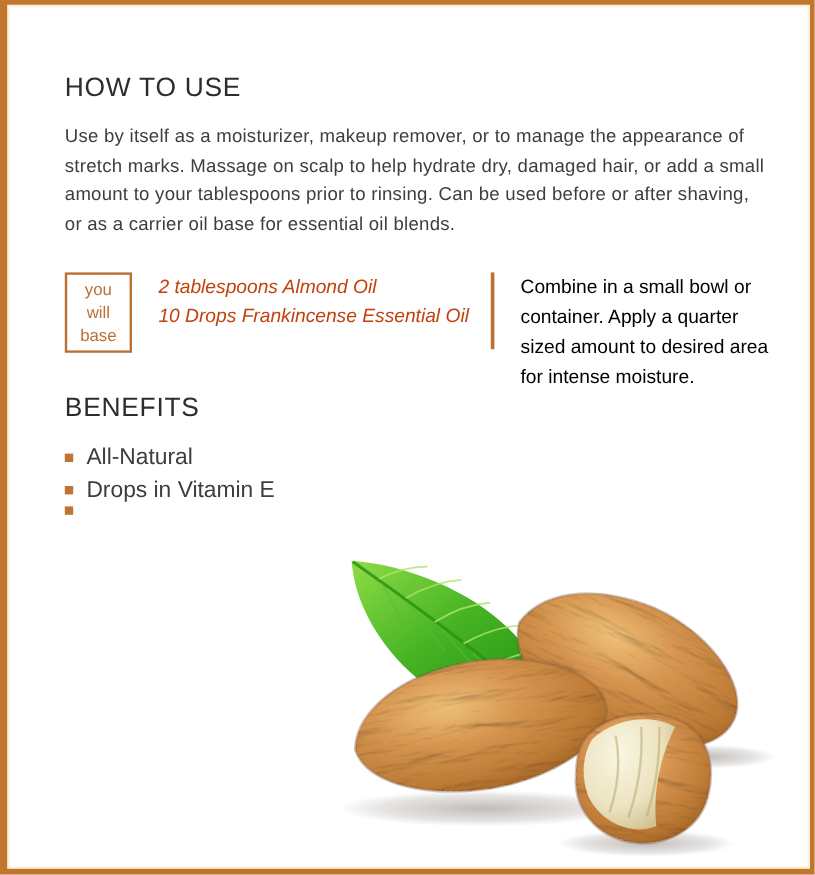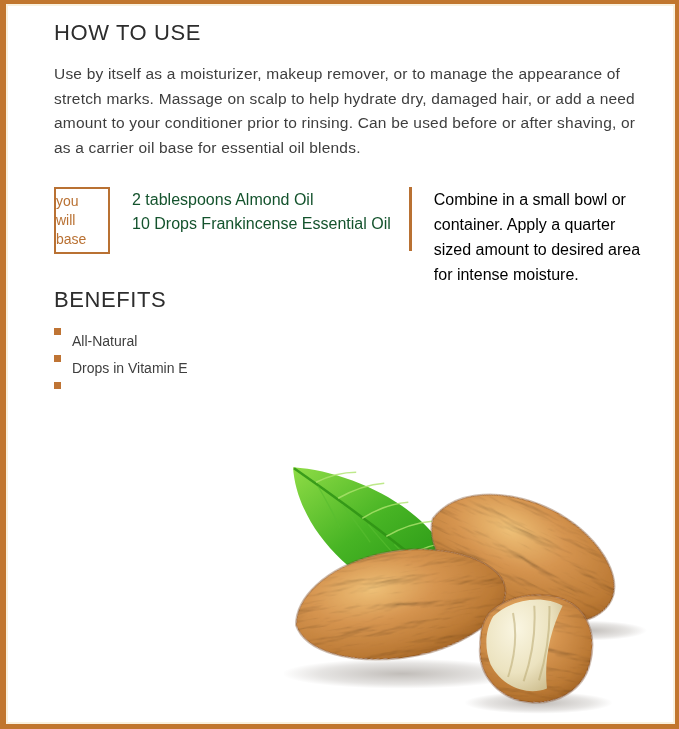--- a/index.html
+++ b/index.html
@@ -11,21 +11,21 @@
     position: relative;
     width: 679px; height: 729px;
     box-sizing: border-box;
     background: #ffffff;
     border-style: solid;
     border-color: #c1762e;
     border-width: 4px 4px 5px 6px;
     box-shadow: inset 0 0 0 2px #f9f1de;
     overflow: hidden;
   }
-  .content { padding: 16px 34px 0 48px; }
+  .content { padding: 56px 34px 0 48px; }
 
   h1.section-heading {
     margin: 0;
     font-size: 22px;
     font-weight: 400;
     letter-spacing: 0.6px;
     color: #2d2d2d;
   }
   .howto-body {
     margin: 16px 0 0 0;
@@ -43,55 +43,57 @@
     margin-top: 27px;
   }
   .ywn-box {
     box-sizing: border-box;
     width: 56px;
     min-height: 64px;
     border: 2px solid #b97133;
     color: #b97133;
     display: flex;
     flex-direction: column;
-    align-items: flex-start;
+    align-items: center;
     justify-content: center;
     font-size: 14px;
     line-height: 19px;
     padding: 3px 0;
     flex: 0 0 auto;
   }
   .ingredients {
     margin-left: 22px;
     font-size: 16px;
     line-height: 23.5px;
-    color: #14532d;
+    color: #c2410c;
     white-space: nowrap;
     padding-top: 1px;
+    font-style: italic;
   }
   .recipe-divider {
     width: 3px;
     height: 64px;
     background: #b97133;
     margin-left: 18px;
     flex: 0 0 auto;
   }
   .instructions {
     margin: 0 0 0 22px;
     width: 220px;
     font-size: 16px;
     line-height: 25px;
     color: #000000;
   }
 
   .benefits-heading { margin-top: 38px; }
   .benefits-list { margin-top: 15px; }
   .benefit-item {
     display: flex;
-    font-size: 14px;
+    align-items: center;
+    font-size: 19px;
     line-height: 27px;
     color: #3e3e3e;
   }
   .bullet-square {
     width: 7px; height: 7px;
     background: #bf7434;
     margin-right: 11px;
     flex: 0 0 auto;
   }
 
@@ -101,21 +103,21 @@
     width: 401px; height: 281px;
   }
 </style>
 </head>
 <body>
 
 <div class="page">
   <div class="content">
 
     <h1 class="section-heading">HOW TO USE</h1>
-    <p class="howto-body">Use by itself as a moisturizer, makeup remover, or to manage the appearance of stretch marks. Massage on scalp to help hydrate dry, damaged hair, or add a need amount to your conditioner prior to rinsing. Can be used before or after shaving, or as a carrier oil base for essential oil blends.</p>
+    <p class="howto-body">Use by itself as a moisturizer, makeup remover, or to manage the appearance of stretch marks. Massage on scalp to help hydrate dry, damaged hair, or add a small amount to your tablespoons prior to rinsing. Can be used before or after shaving, or as a carrier oil base for essential oil blends.</p>
 
 
     <div class="recipe-row">
       <div class="ywn-box">
         <div>you</div>
         <div>will</div>
         <div>base</div>
       </div>
       <div class="ingredients">
         <div>2 tablespoons Almond Oil</div>

